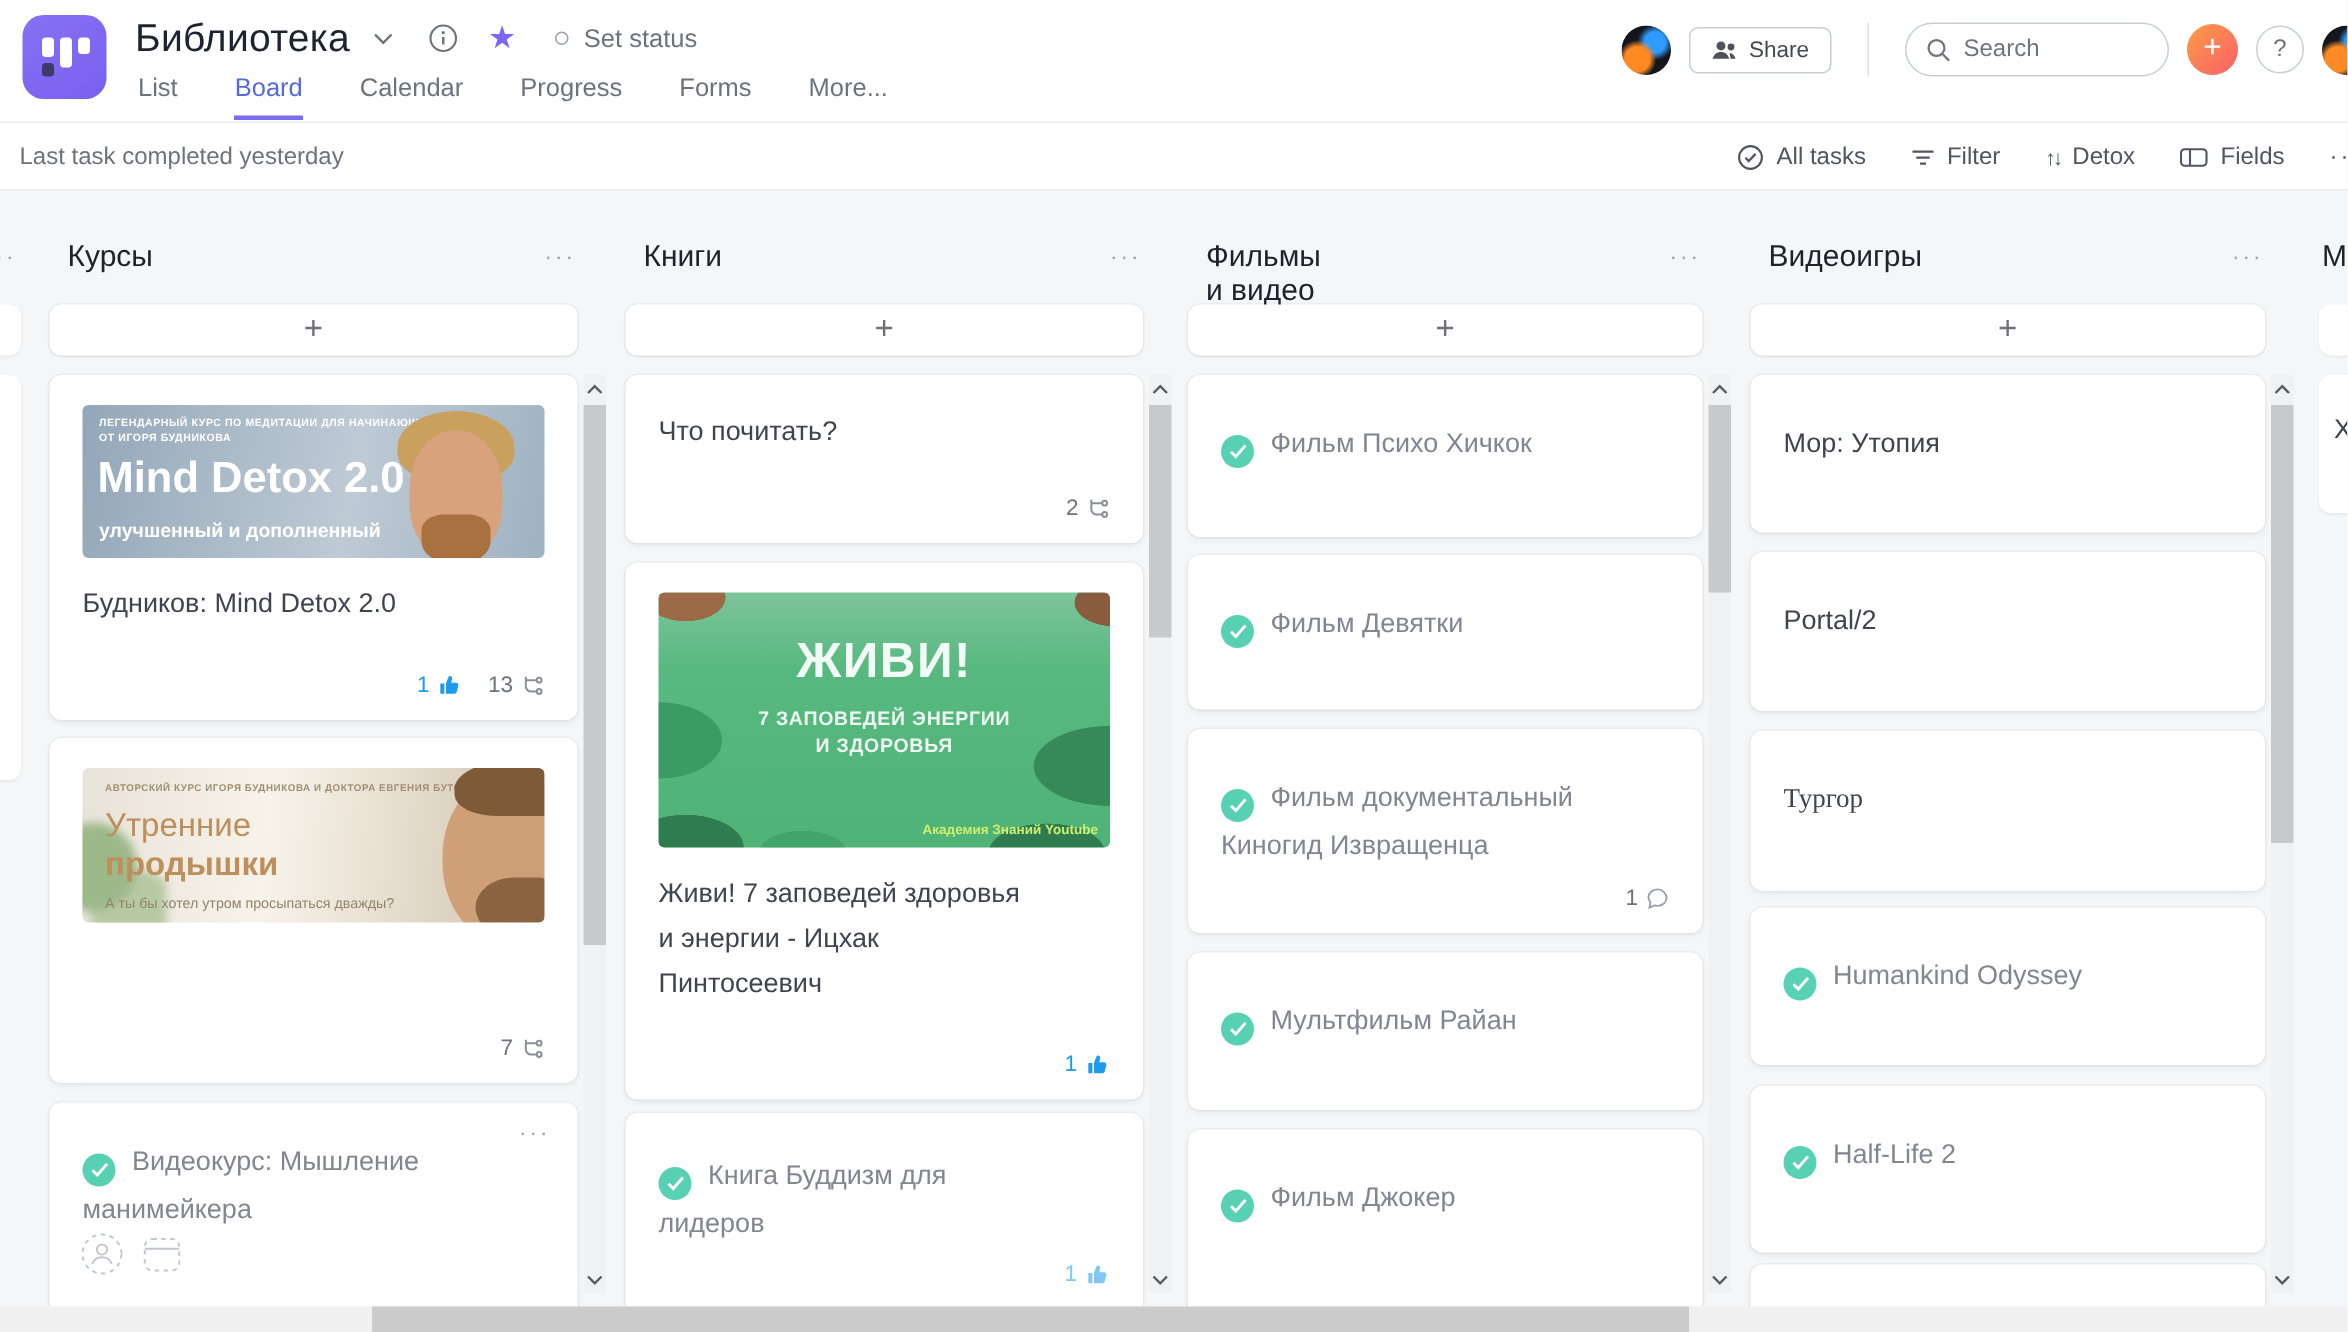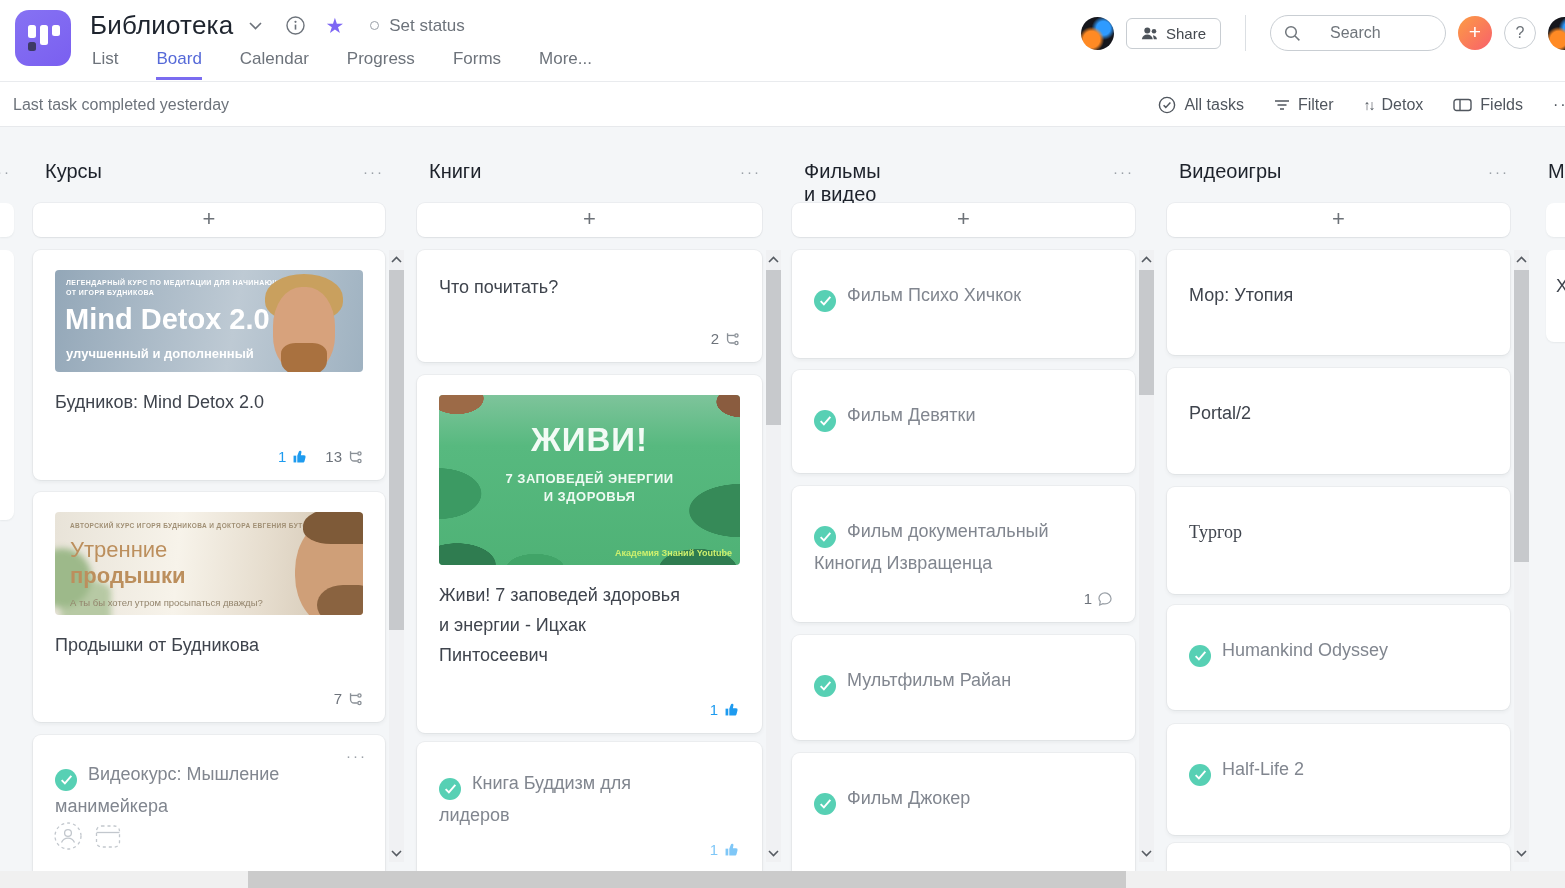--- a/index.html
+++ b/index.html
@@ -20,21 +20,21 @@
   .set-status { display:flex; align-items:center; gap:10px; color:#6d737b; font-size:17px; }
   .status-circle { width:9px; height:9px; border:1.5px solid #9aa0a7; border-radius:50%; display:inline-block; }
   .tabs { position:absolute; left:92px; top:46px; display:flex; list-style:none; gap:38px; }
   .tabs li { font-size:17px; color:#6d737b; height:34px; line-height:26px; cursor:pointer; }
   .tabs li.active { color:#5569d8; border-bottom:3px solid #7a6cf0; }
   .hdr-right { position:absolute; right:0; top:15px; display:flex; align-items:center; gap:12px; }
   .avatar { width:33px; height:33px; border-radius:50%; background:radial-gradient(circle at 32% 68%, #ff8a24 0 26%, transparent 40%),radial-gradient(circle at 68% 34%, #2e9bff 0 22%, transparent 38%),#15161c; flex:0 0 auto; }
   .share-btn { height:31px; border:1px solid #c8cdd2; border-radius:6px; background:#fff; display:flex; align-items:center; gap:8px; padding:0 14px; font-size:15px; color:#44494f; cursor:pointer; }
   .vdiv { width:1px; height:36px; background:#dbdfe3; margin:0 12px; }
   .search-box { width:176px; height:36px; border:1px solid #c9ced3; border-radius:18px; display:flex; align-items:center; gap:8px; padding:0 13px; }
-  .search-box input { border:0; outline:0; width:110px; font-size:16px; color:#6f757b; background:transparent; font-family:inherit;margin-left:21px; }
+  .search-box input { border:0; outline:0; width:110px; font-size:16px; color:#6f757b; background:transparent; font-family:inherit; }
   .search-box input::placeholder { color:#6f757b; opacity:1; }
   .plus-btn { width:34px; height:34px; border-radius:50%; background:linear-gradient(135deg,#fc9c44,#f8606c); color:#fff; font-size:21px; line-height:32px; text-align:center; cursor:pointer; }
   .help-btn { width:32px; height:32px; border-radius:50%; border:1px solid #c9ced3; color:#6d7379; font-size:16px; line-height:30px; text-align:center; cursor:pointer; }
   .avatar.partial { margin-right:-16px; }
 
   
   .statusbar { position:absolute; left:0; top:83px; width:1565px; height:44px; background:#fff; border-bottom:1px solid #e7e9ec; display:flex; align-items:center; overflow:hidden; }
   .sb-status { margin-left:13px; font-size:16px; color:#6d737b; }
   .sb-right { margin-left:auto; display:flex; align-items:center; gap:30px; margin-right:-10px; }
   .sb-item { display:flex; align-items:center; gap:8px; font-size:16px; color:#50565e; cursor:pointer; white-space:nowrap; }
@@ -270,21 +270,20 @@
         <span class="k">АВТОРСКИЙ КУРС ИГОРЯ БУДНИКОВА И ДОКТОРА ЕВГЕНИЯ БУТОВА</span>
         <span class="l1">Утренние</span>
         <span class="l2">продышки</span>
         <span class="cap">А ты бы хотел утром просыпаться дважды?</span>
         <span class="faceP">
             <span class="skin"></span>
             <span class="hairP"></span>
             <span class="beardP"></span>
           </span>
       </div>
-      <div class="ctitle">Продышки от Будникова</div>
       <div class="meta">
         <span class="subs">
           <span class="n">7</span>
           <svg width="16" height="16" viewBox="0 0 18 18" fill="none" stroke="currentColor" stroke-width="1.5">
               <path d="M4 2.5v7a4 4 0 0 0 4 4h4"></path>
               <path d="M4 5h8"></path>
               <circle cx="14" cy="5" r="1.8"></circle>
               <circle cx="14" cy="13.5" r="1.8"></circle>
             </svg>
         </span>

